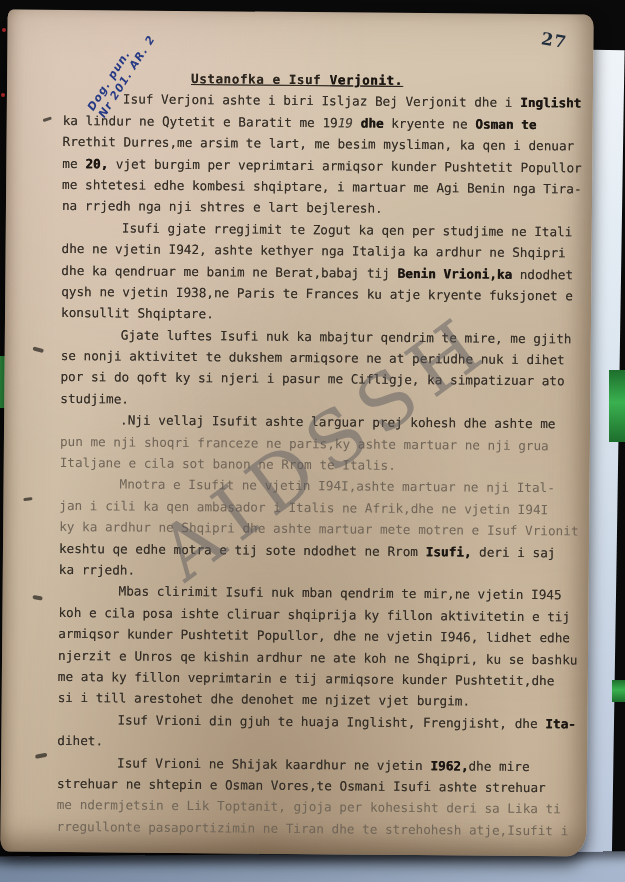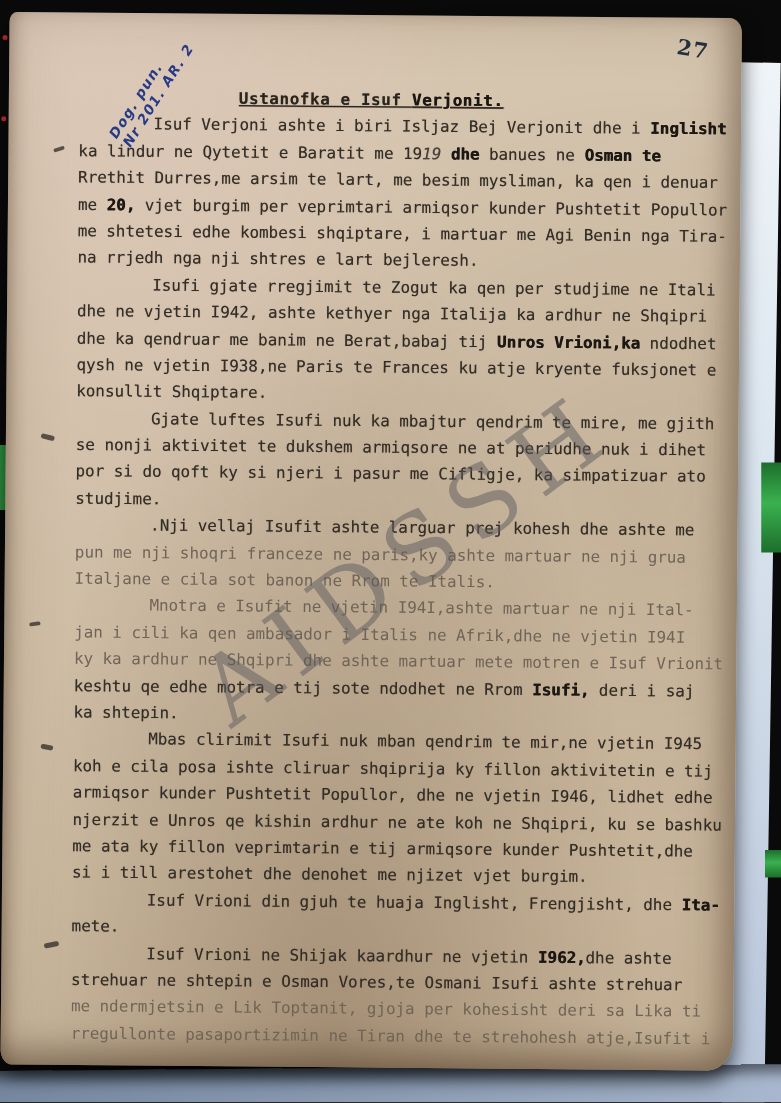--- a/index.html
+++ b/index.html
@@ -110,51 +110,51 @@
       <div>Dog. pun.</div>
       <div>Nr 201. AR. 2</div>
     </div>
 
     <div class="page-num">27</div>
 
     <div class="doc-body">
       <div class="doc-title"><span>Ustanofka e Isuf </span><span class="bold">Verjonit.</span></div>
 
     <div class="line ind"><span>Isuf Verjoni ashte i biri Isljaz Bej Verjonit dhe i </span><span class="bold">Inglisht</span></div>
-        <div class="line"><span>ka lindur ne Qytetit e Baratit me 19</span><span class="hw">19</span><span> </span><span class="bold">dhe</span><span> banues  ne </span><span class="bold">Osman te</span></div>
+        <div class="line"><span>ka lindur ne Qytetit e Baratit me 19</span><span class="hw">19</span><span> </span><span class="bold">dhe</span><span> kryente  ne </span><span class="bold">Osman te</span></div>
         <div class="line"><span>Rrethit Durres,me arsim te lart, me besim mysliman, ka qen i denuar</span></div>
         <div class="line"><span>me </span><span class="bold">20,</span><span> vjet burgim per veprimtari armiqsor kunder Pushtetit Popullor</span></div>
         <div class="line"><span>me shtetesi edhe kombesi shqiptare, i martuar me Agi Benin nga Tira-</span></div>
         <div class="line"><span>na  rrjedh nga nji shtres e lart bejleresh.</span></div>
         <div class="line ind"><span>Isufi gjate  rregjimit te Zogut ka qen per studjime ne Itali</span></div>
         <div class="line"><span>dhe ne vjetin I942, ashte kethyer nga Italija ka ardhur ne Shqipri</span></div>
-        <div class="line"><span>dhe ka qendruar me banim ne Berat,babaj tij </span><span class="bold">Unros Vrioni,ka</span><span> ndodhet</span></div>
+        <div class="line"><span>dhe ka qendruar me banim ne Berat,babaj tij </span><span class="bold">Benin Vrioni,ka</span><span> ndodhet</span></div>
         <div class="line"><span>qysh ne vjetin I938,ne Paris te Frances ku atje kryente fuksjonet e</span></div>
         <div class="line"><span>konsullit Shqiptare.</span></div>
         <div class="line ind"><span>Gjate luftes Isufi nuk ka mbajtur qendrim te mire, me gjith</span></div>
         <div class="line"><span>se nonji aktivitet te dukshem armiqsore ne at periudhe nuk i dihet</span></div>
         <div class="line"><span>por si do qoft ky si njeri i pasur  me Cifligje, ka simpatizuar ato</span></div>
         <div class="line"><span>studjime.</span></div>
         <div class="line ind"><span>.Nji vellaj Isufit ashte larguar prej kohesh dhe ashte me</span></div>
         <div class="line faded"><span>pun me nji shoqri franceze ne paris,ky ashte martuar ne nji grua</span></div>
         <div class="line faded"><span>Italjane  e cila sot banon ne Rrom te Italis.</span></div>
         <div class="line ind faded"><span>Mnotra e Isufit  ne vjetin I94I,ashte martuar ne nji Ital-</span></div>
         <div class="line faded"><span>jan i cili ka qen ambasador i Italis ne  Afrik,dhe  ne vjetin I94I</span></div>
         <div class="line faded"><span>ky ka ardhur ne Shqipri dhe ashte martuar mete motren e Isuf Vrionit</span></div>
         <div class="line"><span>keshtu qe edhe  motra e tij sote ndodhet ne Rrom </span><span class="bold">Isufi,</span><span> deri i saj</span></div>
-        <div class="line"><span>ka shtepin.</span></div>
+        <div class="line"><span>ka rrjedh.</span></div>
         <div class="line ind"><span>Mbas clirimit Isufi nuk mban qendrim te mir,ne vjetin I945</span></div>
         <div class="line"><span>koh e cila posa ishte cliruar shqiprija ky fillon aktivitetin e tij</span></div>
         <div class="line"><span>armiqsor kunder Pushtetit Popullor, dhe ne vjetin I946, lidhet edhe</span></div>
         <div class="line"><span>njerzit e Unros qe kishin ardhur ne ate koh ne Shqipri, ku se bashku</span></div>
         <div class="line"><span>me ata ky fillon veprimtarin e tij armiqsore kunder Pushtetit,dhe</span></div>
         <div class="line"><span>si i till arestohet dhe denohet me njizet vjet burgim.</span></div>
         <div class="line ind"><span>Isuf Vrioni din gjuh te huaja Inglisht, Frengjisht, dhe </span><span class="bold">Ita-</span></div>
-        <div class="line"><span>mete.</span></div>
-        <div class="line ind"><span>Isuf Vrioni ne Shijak kaardhur ne vjetin </span><span class="bold">I962,</span><span>dhe ashte</span></div>
+        <div class="line"><span>dihet.</span></div>
+        <div class="line ind"><span>Isuf Vrioni ne Shijak kaardhur ne vjetin </span><span class="bold">I962,</span><span>dhe mire</span></div>
         <div class="line"><span>strehuar ne shtepin e Osman Vores,te Osmani Isufi  ashte strehuar</span></div>
         <div class="line faded"><span>me ndermjetsin e Lik Toptanit, gjoja per kohesisht deri sa Lika ti</span></div>
         <div class="line faded"><span>rregullonte pasaportizimin ne Tiran dhe te strehohesh atje,Isufit i</span></div>
       </div>
 
     <div class="watermark">AIDSSH</div>
   </div>
 
 </div>
 

